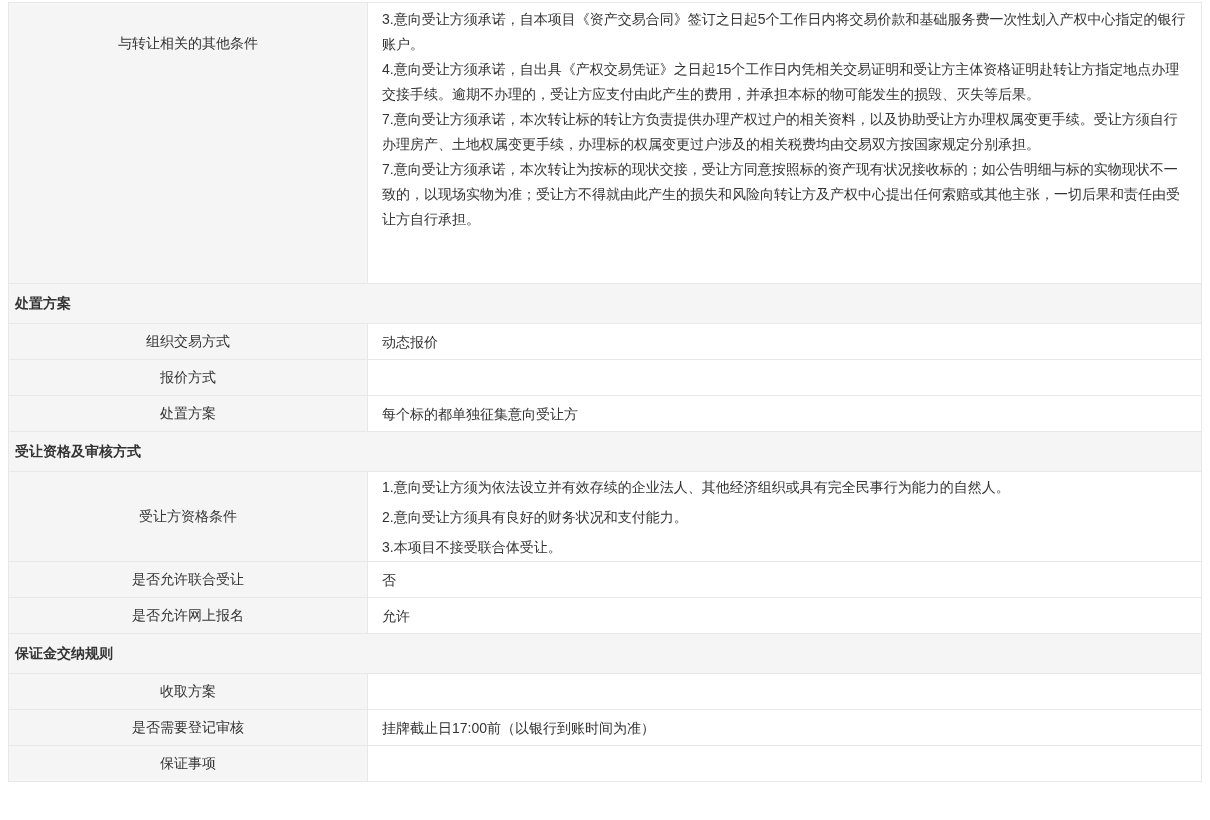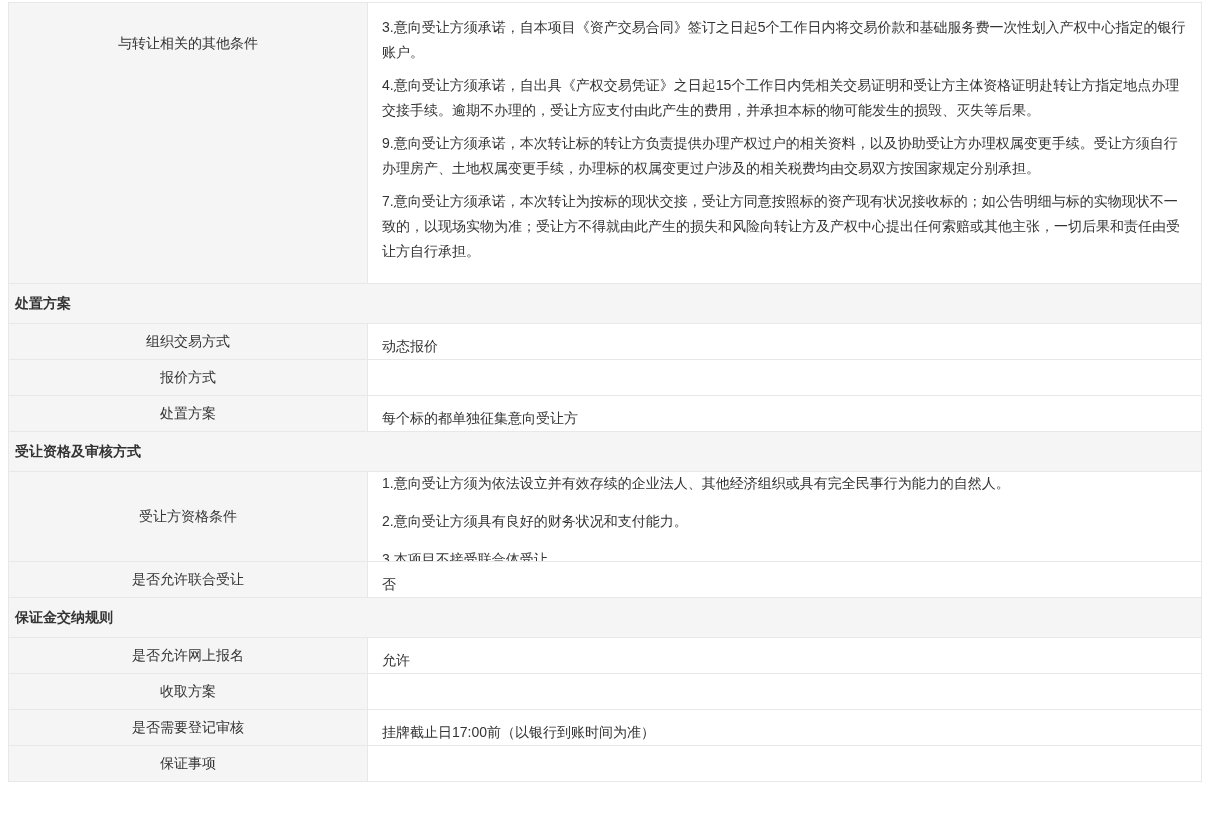--- a/index.html
+++ b/index.html
@@ -58,21 +58,21 @@
     flex: 1 1 auto;
     box-sizing: border-box;
     padding: 0 10px 0 14px;
     display: flex;
     flex-direction: column;
     justify-content: center;
     align-items: flex-start;
     line-height: 20px;
     overflow: hidden;
   }
-  .value-line { width: 100%; margin-top: 8px; }
+  .value-line { width: 100%; }
   
   .field-row.tall { height: 281px; }
   .field-row.tall .label-cell {
     align-items: flex-start;
     padding-top: 32px;
   }
   .field-row.tall .value-cell {
     justify-content: flex-start;
     padding-top: 4px;
     line-height: 25px;
@@ -85,21 +85,21 @@
 <body>
 
 <div class="detail-table">
     <div class="row field-row tall">
       <div class="label-cell">
         <span>与转让相关的其他条件</span>
       </div>
       <div class="value-cell">
         <div class="value-line">3.意向受让方须承诺，自本项目《资产交易合同》签订之日起5个工作日内将交易价款和基础服务费一次性划入产权中心指定的银行账户。</div>
         <div class="value-line">4.意向受让方须承诺，自出具《产权交易凭证》之日起15个工作日内凭相关交易证明和受让方主体资格证明赴转让方指定地点办理交接手续。逾期不办理的，受让方应支付由此产生的费用，并承担本标的物可能发生的损毁、灭失等后果。</div>
-        <div class="value-line">9.意向受让方须承诺，本次转让标的转让方负责提供办理产权过户的相关资料，以及协助受让方办理权属变更手续。受让方须自行办理房产、土地权属变更手续，办理标的权属变更过户涉及的相关税费均由交易双方按国家规定分别承担。</div>
+        <div class="value-line">7.意向受让方须承诺，本次转让标的转让方负责提供办理产权过户的相关资料，以及协助受让方办理权属变更手续。受让方须自行办理房产、土地权属变更手续，办理标的权属变更过户涉及的相关税费均由交易双方按国家规定分别承担。</div>
         <div class="value-line">7.意向受让方须承诺，本次转让为按标的现状交接，受让方同意按照标的资产现有状况接收标的；如公告明细与标的实物现状不一致的，以现场实物为准；受让方不得就由此产生的损失和风险向转让方及产权中心提出任何索赔或其他主张，一切后果和责任由受让方自行承担。</div>
       </div>
     </div>
     <div class="row section-row">
       <div class="section-title">处置方案</div>
     </div>
     <div class="row field-row">
       <div class="label-cell">
         <span>组织交易方式</span>
       </div>
@@ -137,30 +137,30 @@
       </div>
     </div>
     <div class="row field-row">
       <div class="label-cell">
         <span>是否允许联合受让</span>
       </div>
       <div class="value-cell">
         <div class="value-line">否</div>
       </div>
     </div>
-    <div class="row section-row">
-      <div class="section-title">保证金交纳规则</div>
-    </div>
     <div class="row field-row">
       <div class="label-cell">
         <span>是否允许网上报名</span>
       </div>
       <div class="value-cell">
         <div class="value-line">允许</div>
       </div>
+    </div>
+    <div class="row section-row">
+      <div class="section-title">保证金交纳规则</div>
     </div>
     <div class="row field-row">
       <div class="label-cell">
         <span>收取方案</span>
       </div>
       <div class="value-cell">
         <div class="value-line"></div>
       </div>
     </div>
     <div class="row field-row">

